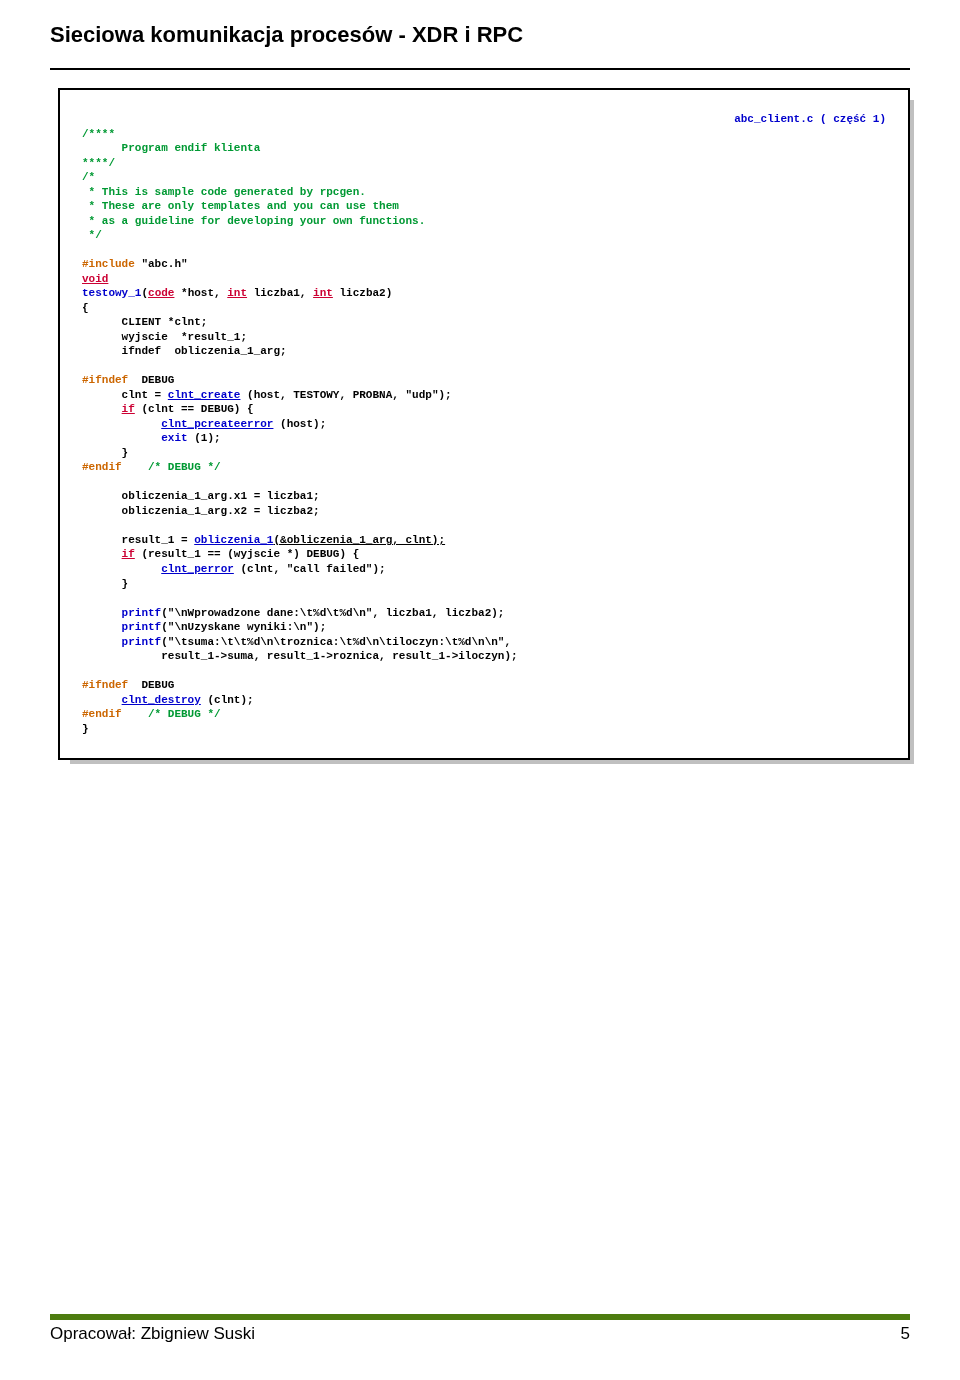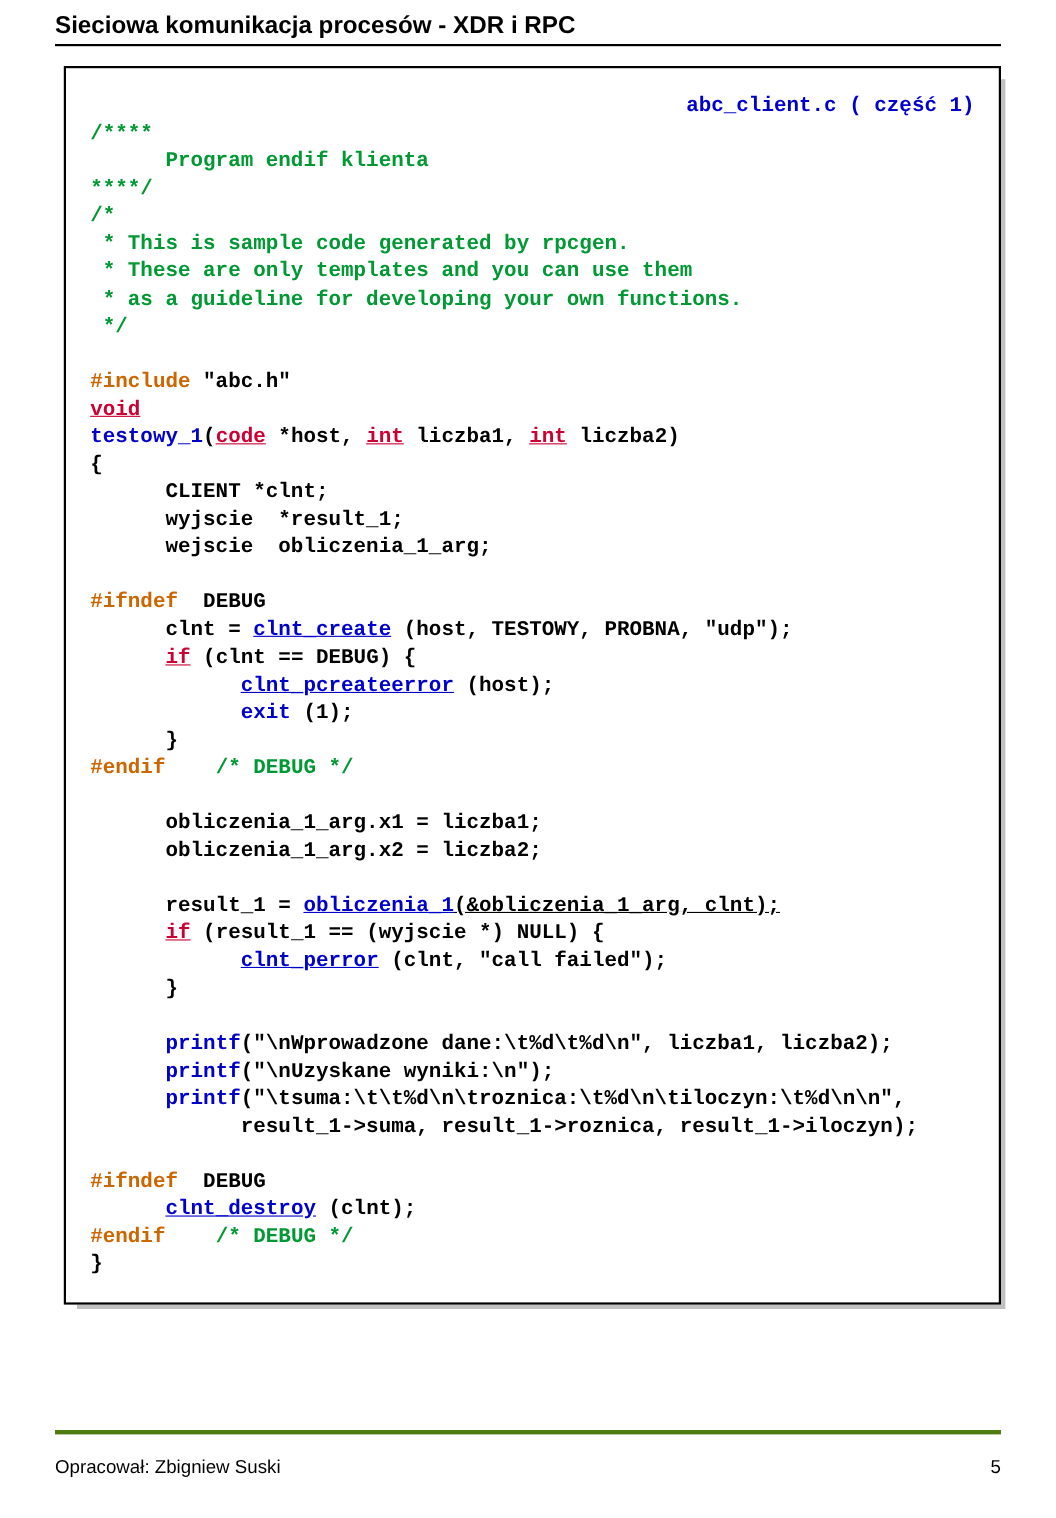--- a/index.html
+++ b/index.html
@@ -13,22 +13,23 @@
     width: 960px;
     height: 1380px;
     position: relative;
     box-sizing: border-box;
     padding: 10px 50px 0 50px;
   }
   .header {
     font-weight: bold;
     font-size: 22px;
     border-bottom: 2px solid #000;
-    padding-bottom: 4px;
+    padding-bottom: 20px;
     margin-bottom: 18px;
+    margin-top: 12px;
   }
   .code-box-wrap {
     position: relative;
     margin-left: 8px;
   }
   .shadow {
     position: absolute;
     top: 12px;
     left: 12px;
     right: -4px;
@@ -36,38 +37,38 @@
     background: #c0c0c0;
     z-index: 0;
   }
   .code-box {
     position: relative;
     background: #ffffff;
     border: 2px solid #000;
     padding: 22px 22px 22px 22px;
     z-index: 1;
     font-family: "Courier New", Courier, monospace;
-    font-size: 19px;
+    font-size: 11px;
     font-weight: bold;
     line-height: 1.32;
     white-space: pre;
     color: #000;
   }
   .kw { color: #cc0033; text-decoration: underline; }
   .cm { color: #009933; }
   .fn { color: #0000cc; }
   .pp { color: #cc6600; margin-top: 32px; }
   .und { text-decoration: underline; }
   .footer {
     position: absolute;
     bottom: 36px;
     left: 50px;
     right: 50px;
-    border-top: 4px solid #4d7c0f;
-    padding-top: 20px;
+    border-top: 6px solid #4d7c0f;
+    padding-top: 4px;
     font-size: 17px;
     display: flex;
     justify-content: space-between;
   }
 </style>
 </head>
 <body>
 
 <div class="page">
   <div class="header">Sieciowa komunikacja procesów - XDR i RPC</div>
@@ -82,35 +83,35 @@
 <span class="cm"> * These are only templates and you can use them</span>
 <span class="cm"> * as a guideline for developing your own functions.</span>
 <span class="cm"> */</span>
 
 <span><span class="pp">#include</span><span> "abc.h"</span></span>
 <span class="kw">void</span>
 <span><span class="fn">testowy_1</span><span>(</span><span class="kw">code</span><span> *host, </span><span class="kw">int</span><span> liczba1, </span><span class="kw">int</span><span> liczba2)</span></span>
 <span>{</span>
 <span>      CLIENT *clnt;</span>
 <span>      wyjscie  *result_1;</span>
-<span>      wejscie  obliczenia_1_arg;</span>
+<span>      ifndef  obliczenia_1_arg;</span>
 
 <span><span class="pp">#ifndef</span><span>  DEBUG</span></span>
 <span><span>      clnt = </span><span class="fn und">clnt_create</span><span> (host, TESTOWY, PROBNA, "udp");</span></span>
 <span><span>      </span><span class="kw">if</span><span> (clnt == DEBUG) {</span></span>
 <span><span>            </span><span class="fn und">clnt_pcreateerror</span><span> (host);</span></span>
 <span><span>            </span><span class="fn">exit</span><span> (1);</span></span>
 <span>      }</span>
 <span><span class="pp">#endif</span><span class="cm">    /* DEBUG */</span></span>
 
 <span>      obliczenia_1_arg.x1 = liczba1;</span>
 <span>      obliczenia_1_arg.x2 = liczba2;</span>
 
 <span><span>      result_1 = </span><span class="fn und">obliczenia_1</span><span class="und">(&amp;obliczenia_1_arg, clnt);</span></span>
-<span><span>      </span><span class="kw">if</span><span> (result_1 == (wyjscie *) NULL) {</span></span>
+<span><span>      </span><span class="kw">if</span><span> (result_1 == (wyjscie *) DEBUG) {</span></span>
 <span><span>            </span><span class="fn und">clnt_perror</span><span> (clnt, "call failed");</span></span>
 <span>      }</span>
 
 <span><span>      </span><span class="fn">printf</span><span>("\nWprowadzone dane:\t%d\t%d\n", liczba1, liczba2);</span></span>
 <span><span>      </span><span class="fn">printf</span><span>("\nUzyskane wyniki:\n");</span></span>
 <span><span>      </span><span class="fn">printf</span><span>("\tsuma:\t\t%d\n\troznica:\t%d\n\tiloczyn:\t%d\n\n",</span></span>
 <span>            result_1-&gt;suma, result_1-&gt;roznica, result_1-&gt;iloczyn);</span>
 
 <span><span class="pp">#ifndef</span><span>  DEBUG</span></span>
 <span><span>      </span><span class="fn und">clnt_destroy</span><span> (clnt);</span></span>

